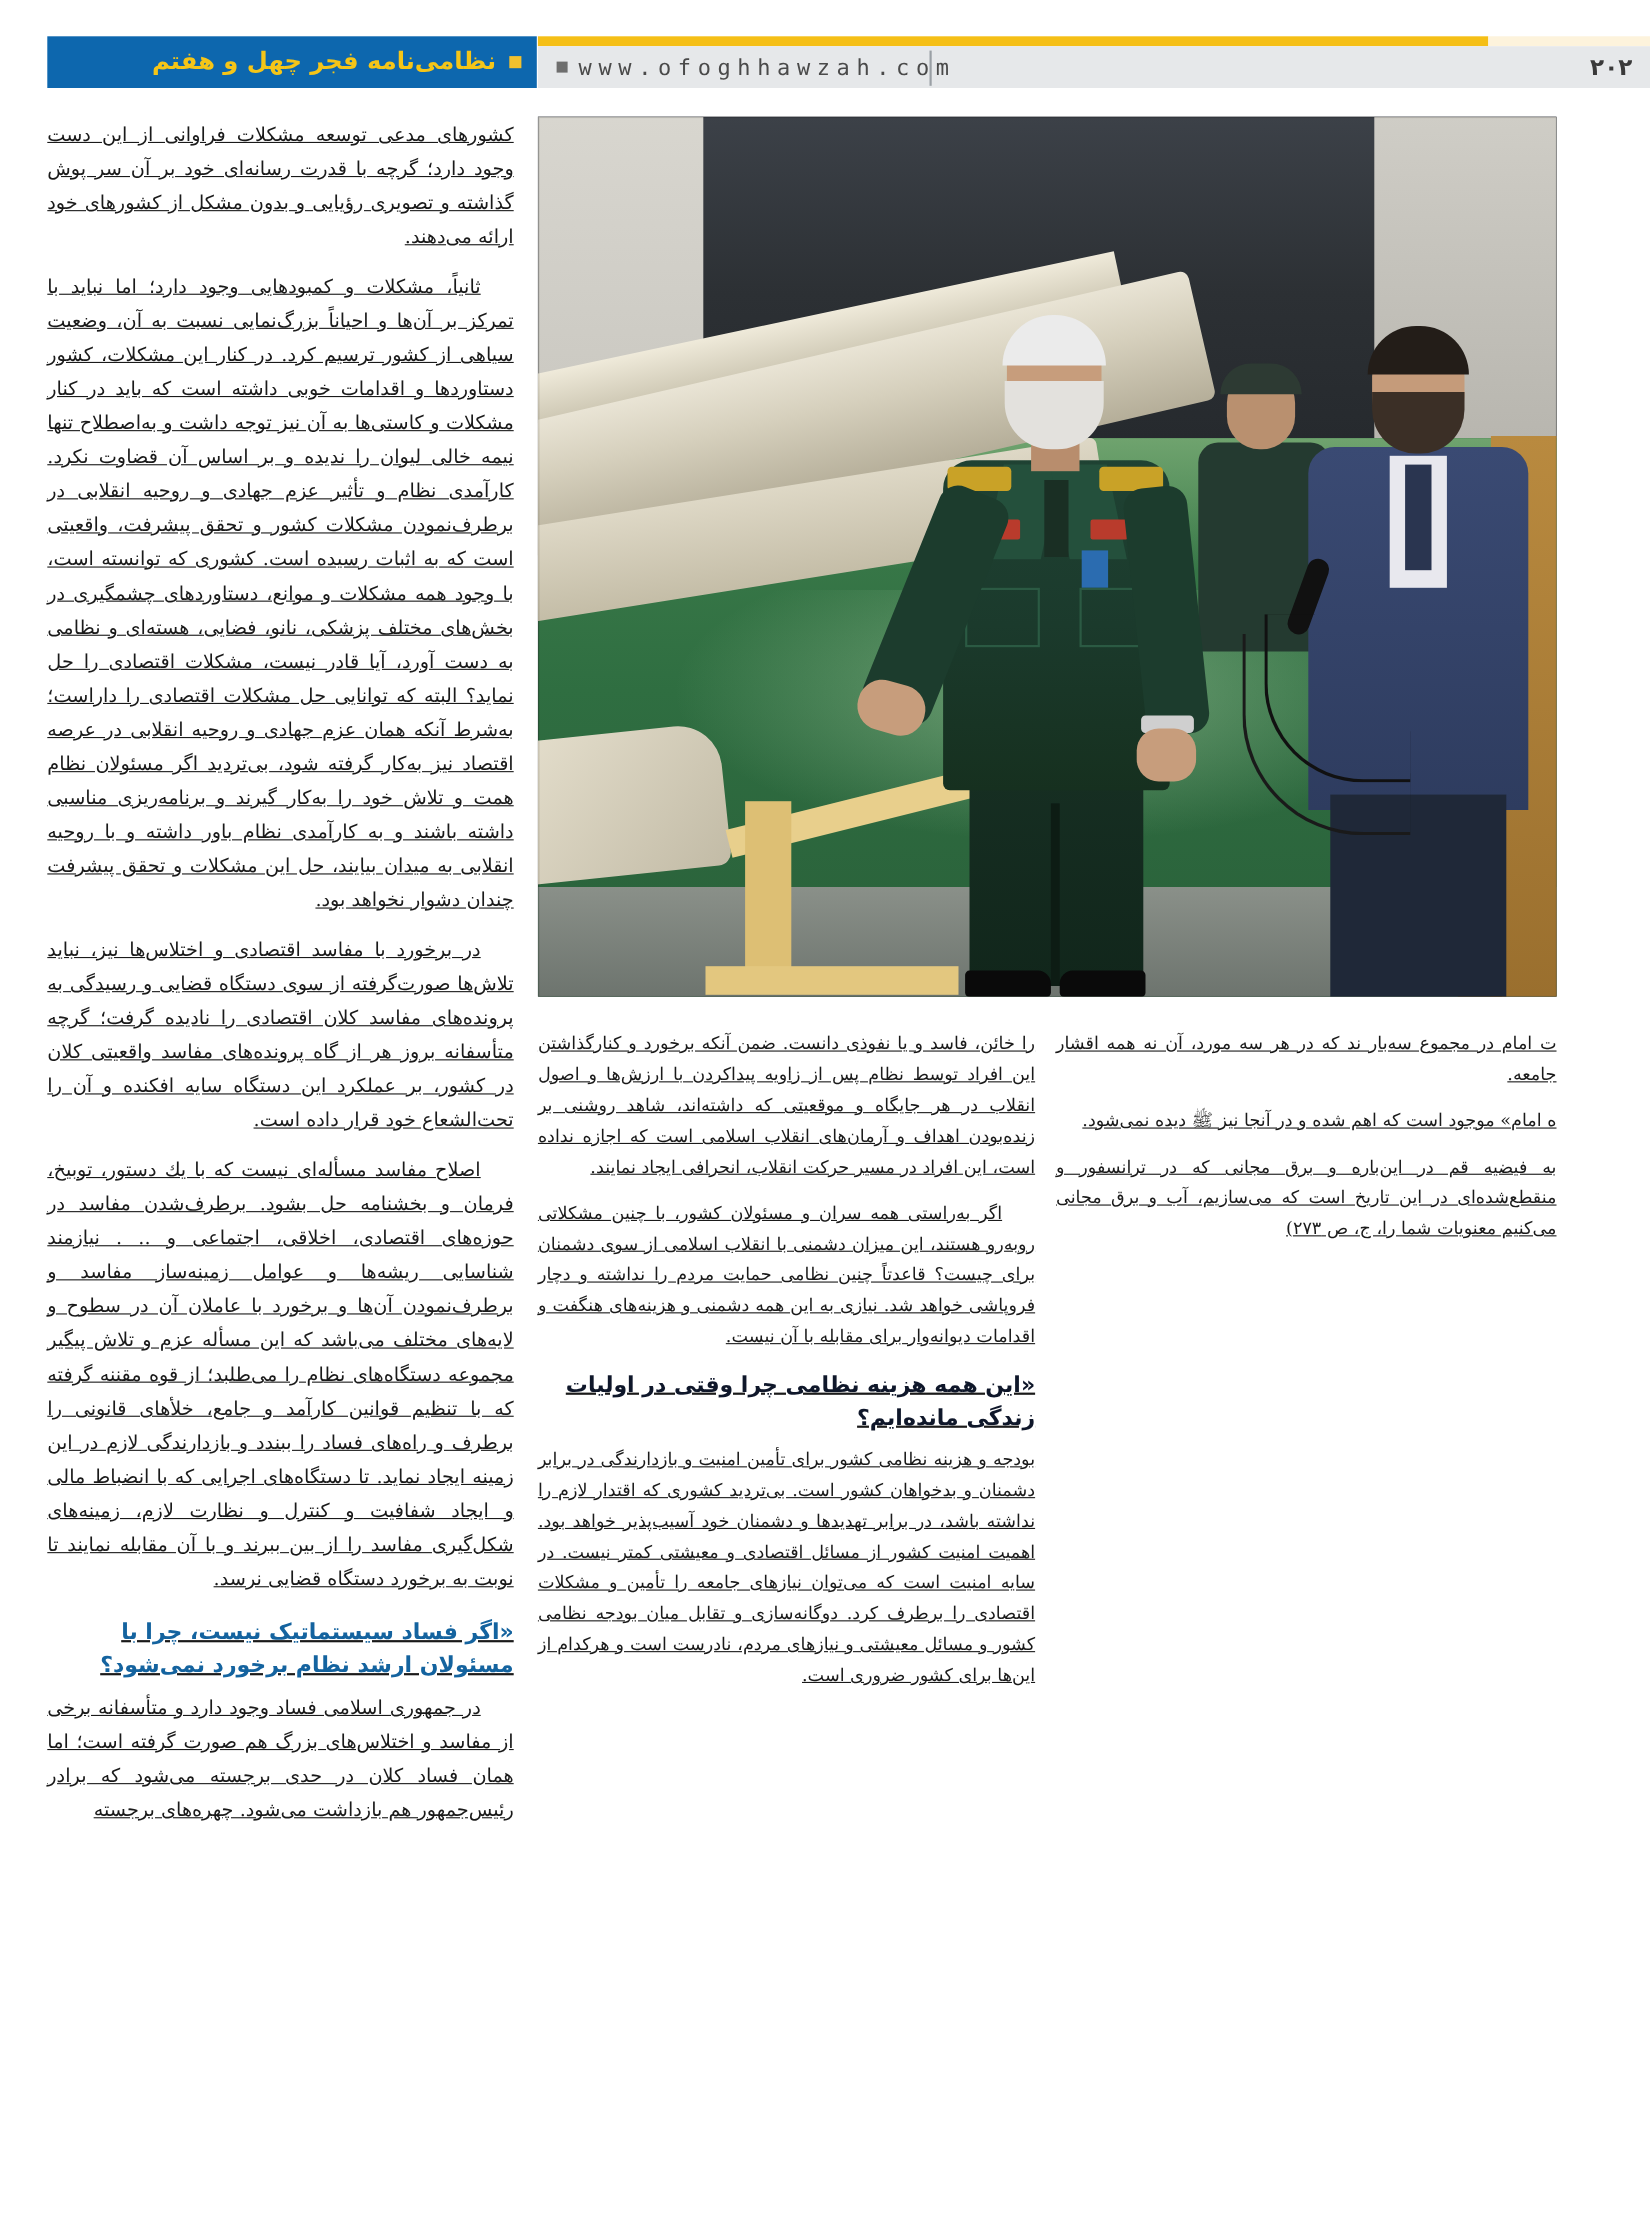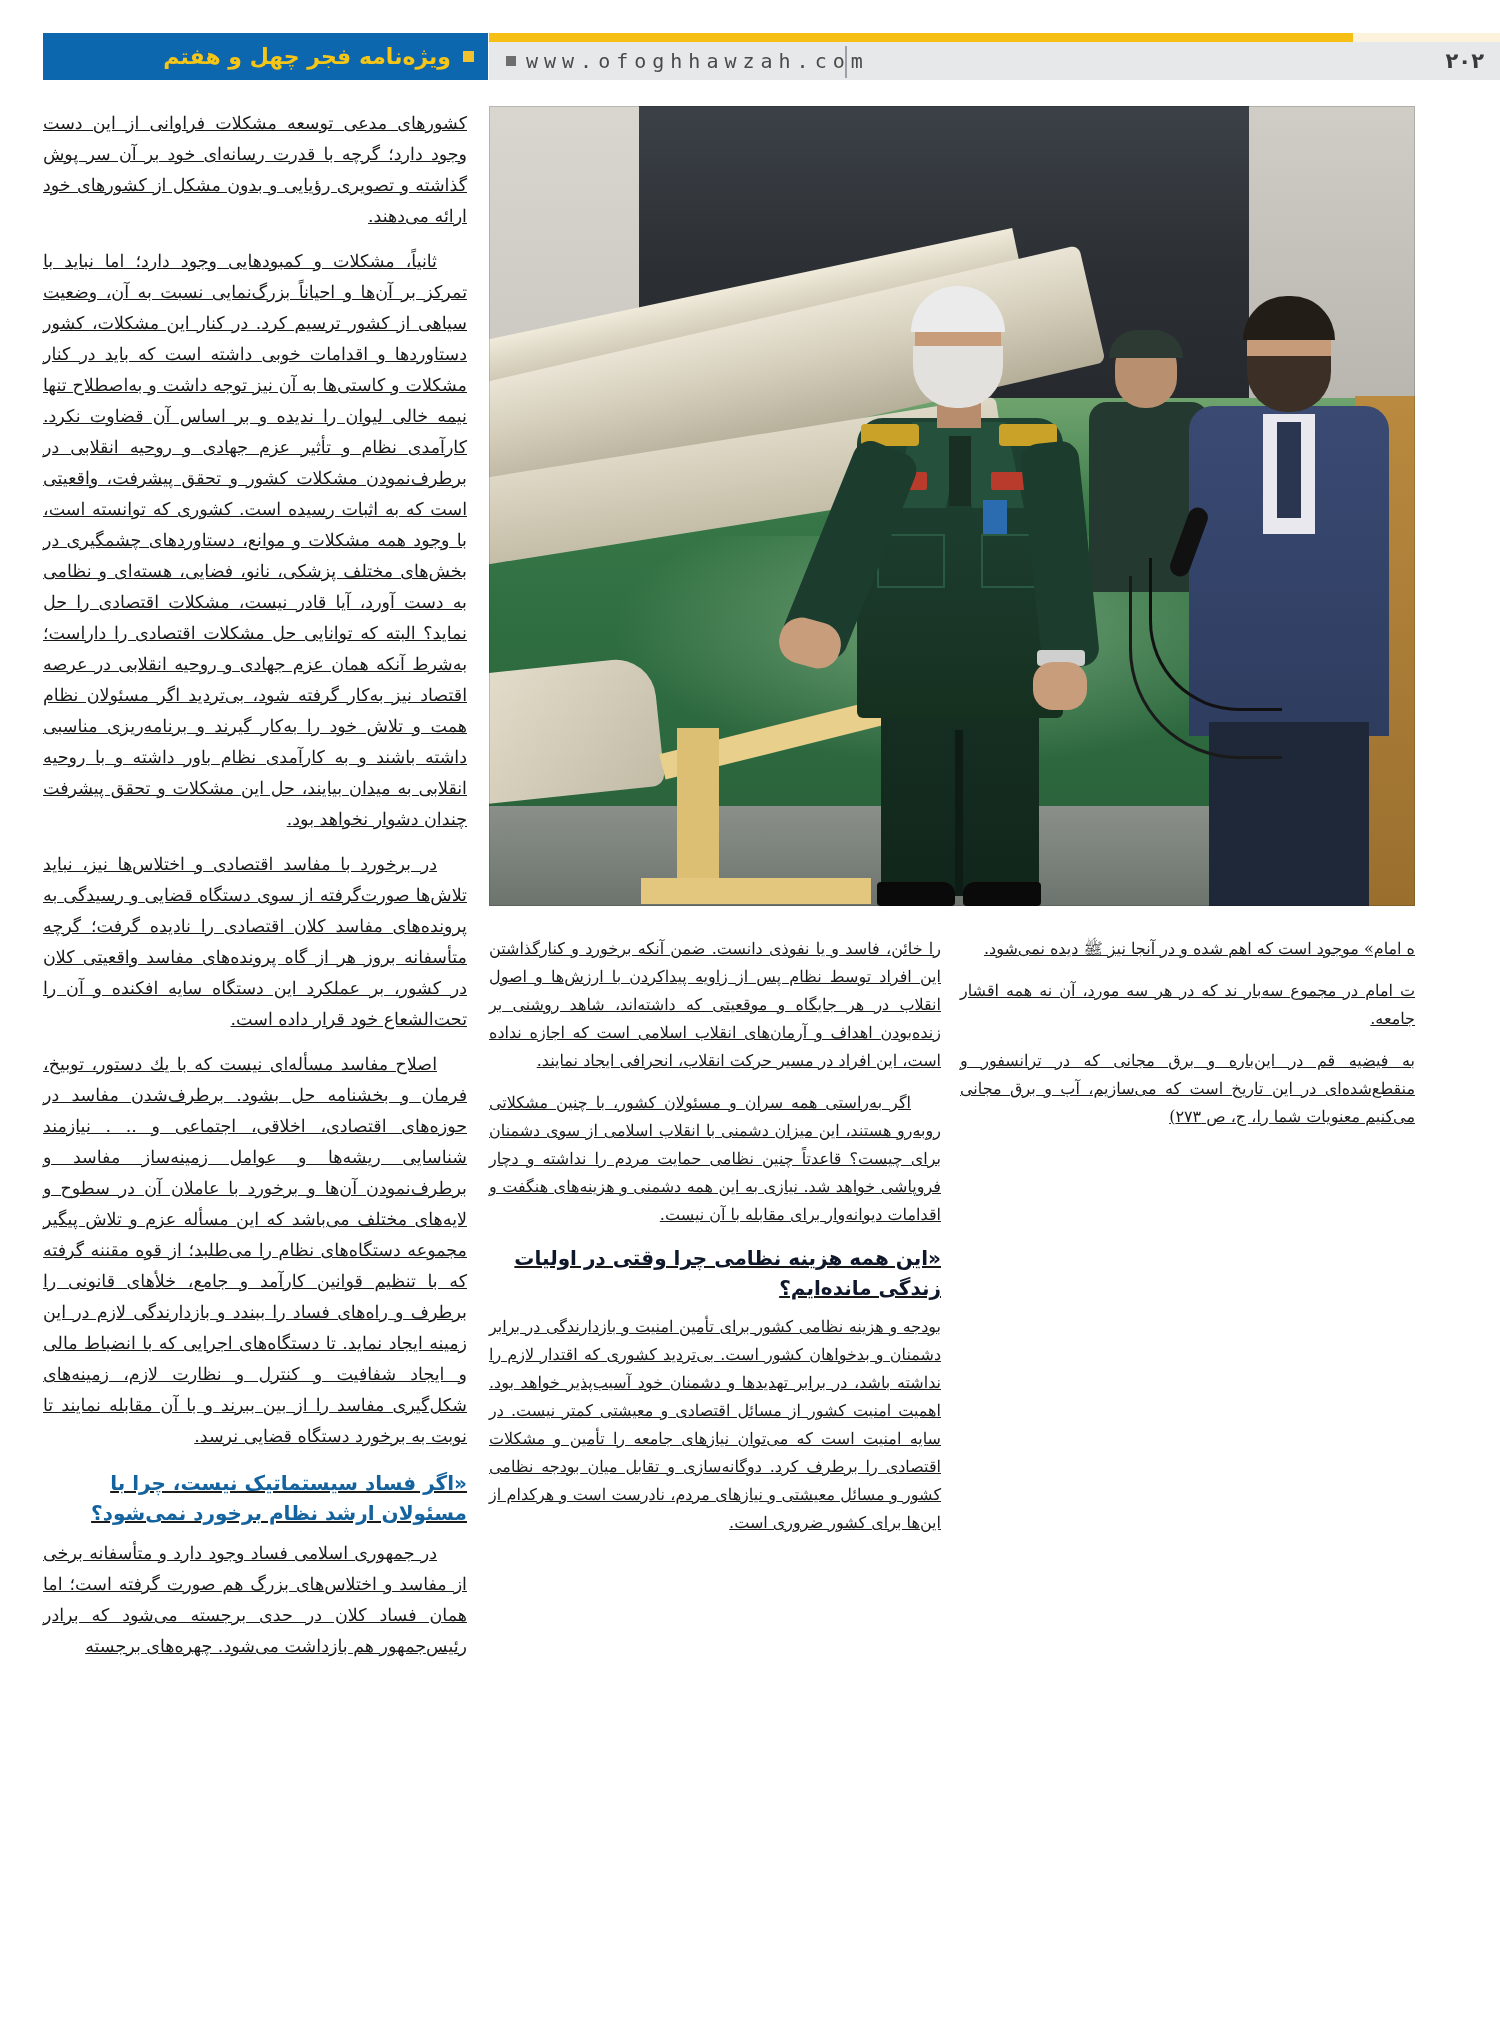--- a/index.html
+++ b/index.html
@@ -215,21 +215,21 @@
   
   #photo::after{content:"";position:absolute;inset:0;border:1px solid rgba(0,0,0,.15);pointer-events:false;}
 </style>
 </head>
 <body>
 
 <div id="header">
 
   <div class="hdr-blue">
     <span class="hdr-bullet"></span>
-    <span class="hdr-blue-text">ویژه‌نامه فجر چهل و هفتم</span>
+    <span class="hdr-blue-text">نظامی‌نامه فجر چهل و هفتم</span>
   </div>
 
   <div class="hdr-yellowbar"></div>
   <div class="hdr-yellowbar2"></div>
   <div class="hdr-greyband"></div>
 
   <div class="hdr-url">
     <span class="hdr-url-bullet"></span>
     <span class="hdr-url-text">www.ofoghhawzah.com</span>
   </div>
@@ -320,16 +320,16 @@
 </div>
 
 <div class="col" id="col-mid">
   <p class="body-p small">را خائن، فاسد و یا نفوذی دانست. ضمن آنکه برخورد و کنارگذاشتن این افراد توسط نظام پس از زاویه پیداکردن با ارزش‌ها و اصول انقلاب در هر جایگاه و موقعیتی که داشته‌اند، شاهد روشنی بر زنده‌بودن اهداف و آرمان‌های انقلاب اسلامی است که اجازه نداده است، این افراد در مسیر حرکت انقلاب، انحرافی ایجاد نمایند.</p>
   <p class="body-p small indent">اگر به‌راستی همه سران و مسئولان کشور، با چنین مشکلاتی روبه‌رو هستند، این میزان دشمنی با انقلاب اسلامی از سوی دشمنان برای چیست؟ قاعدتاً چنین نظامی حمایت مردم را نداشته و دچار فروپاشی خواهد شد. نیازی به این همه دشمنی و هزینه‌های هنگفت و اقدامات دیوانه‌وار برای مقابله با آن نیست.</p>
   <h2 class="head-red">«این همه هزینه نظامی چرا وقتی در اولیات زندگی مانده‌ایم؟</h2>
   <p class="body-p small">بودجه و هزینه نظامی کشور برای تأمین امنیت و بازدارندگی در برابر دشمنان و بدخواهان کشور است. بی‌تردید کشوری که اقتدار لازم را نداشته باشد، در برابر تهدیدها و دشمنان خود آسیب‌پذیر خواهد بود. اهمیت امنیت کشور از مسائل اقتصادی و معیشتی کمتر نیست. در سایه امنیت است که می‌توان نیازهای جامعه را تأمین و مشکلات اقتصادی را برطرف کرد. دوگانه‌سازی و تقابل میان بودجه نظامی کشور و مسائل معیشتی و نیازهای مردم، نادرست است و هرکدام از این‌ها برای کشور ضروری است.</p>
 </div>
 
 <div class="col" id="col-right">
+  <p class="body-p small">ت امام در مجموع سه‌بار ند که در هر سه مورد، آن نه همه اقشار جامعه.</p>
   <p class="body-p small">ه امام» موجود است که اهم شده و در آنجا نیز ﷺ دیده نمی‌شود.</p>
-  <p class="body-p small">ت امام در مجموع سه‌بار ند که در هر سه مورد، آن نه همه اقشار جامعه.</p>
   <p class="body-p small">به فیضیه قم در این‌باره و برق مجانی که در ترانسفور و منقطع‌شده‌ای در این تاریخ است که می‌سازیم، آب و برق مجانی می‌کنیم معنویات شما را، ج، ص ۲۷۳)</p>
 </div>
 
 </body></html>

